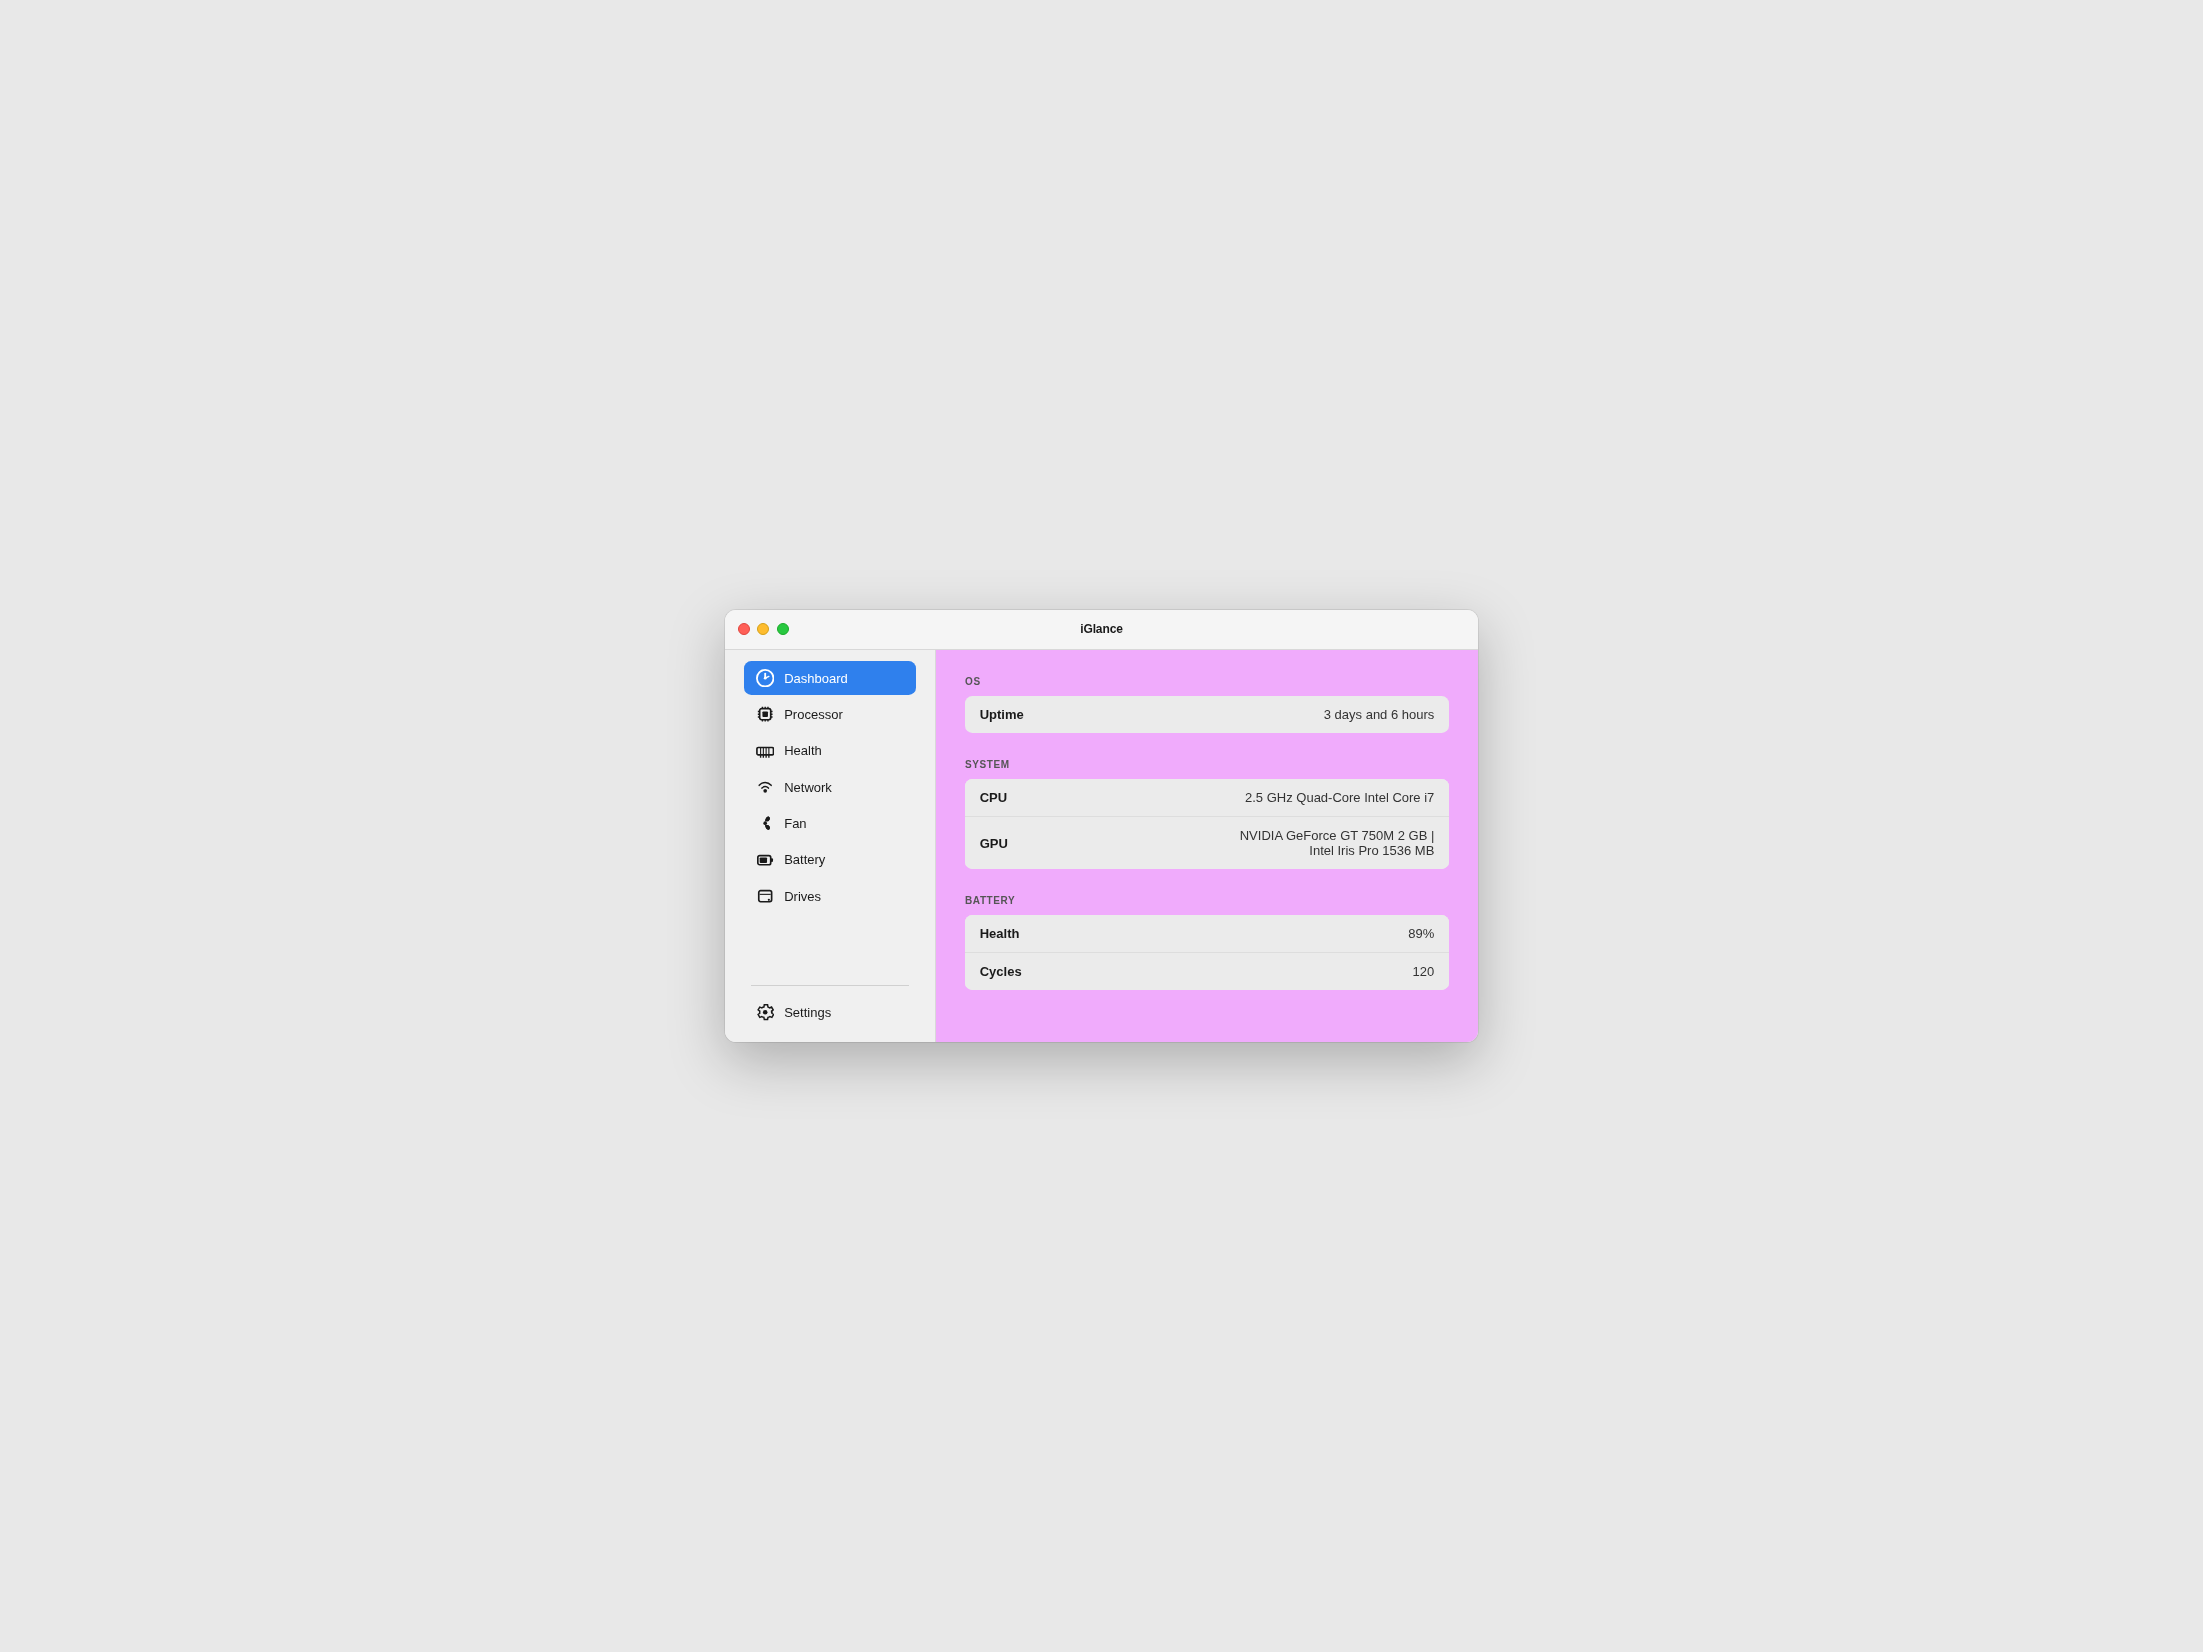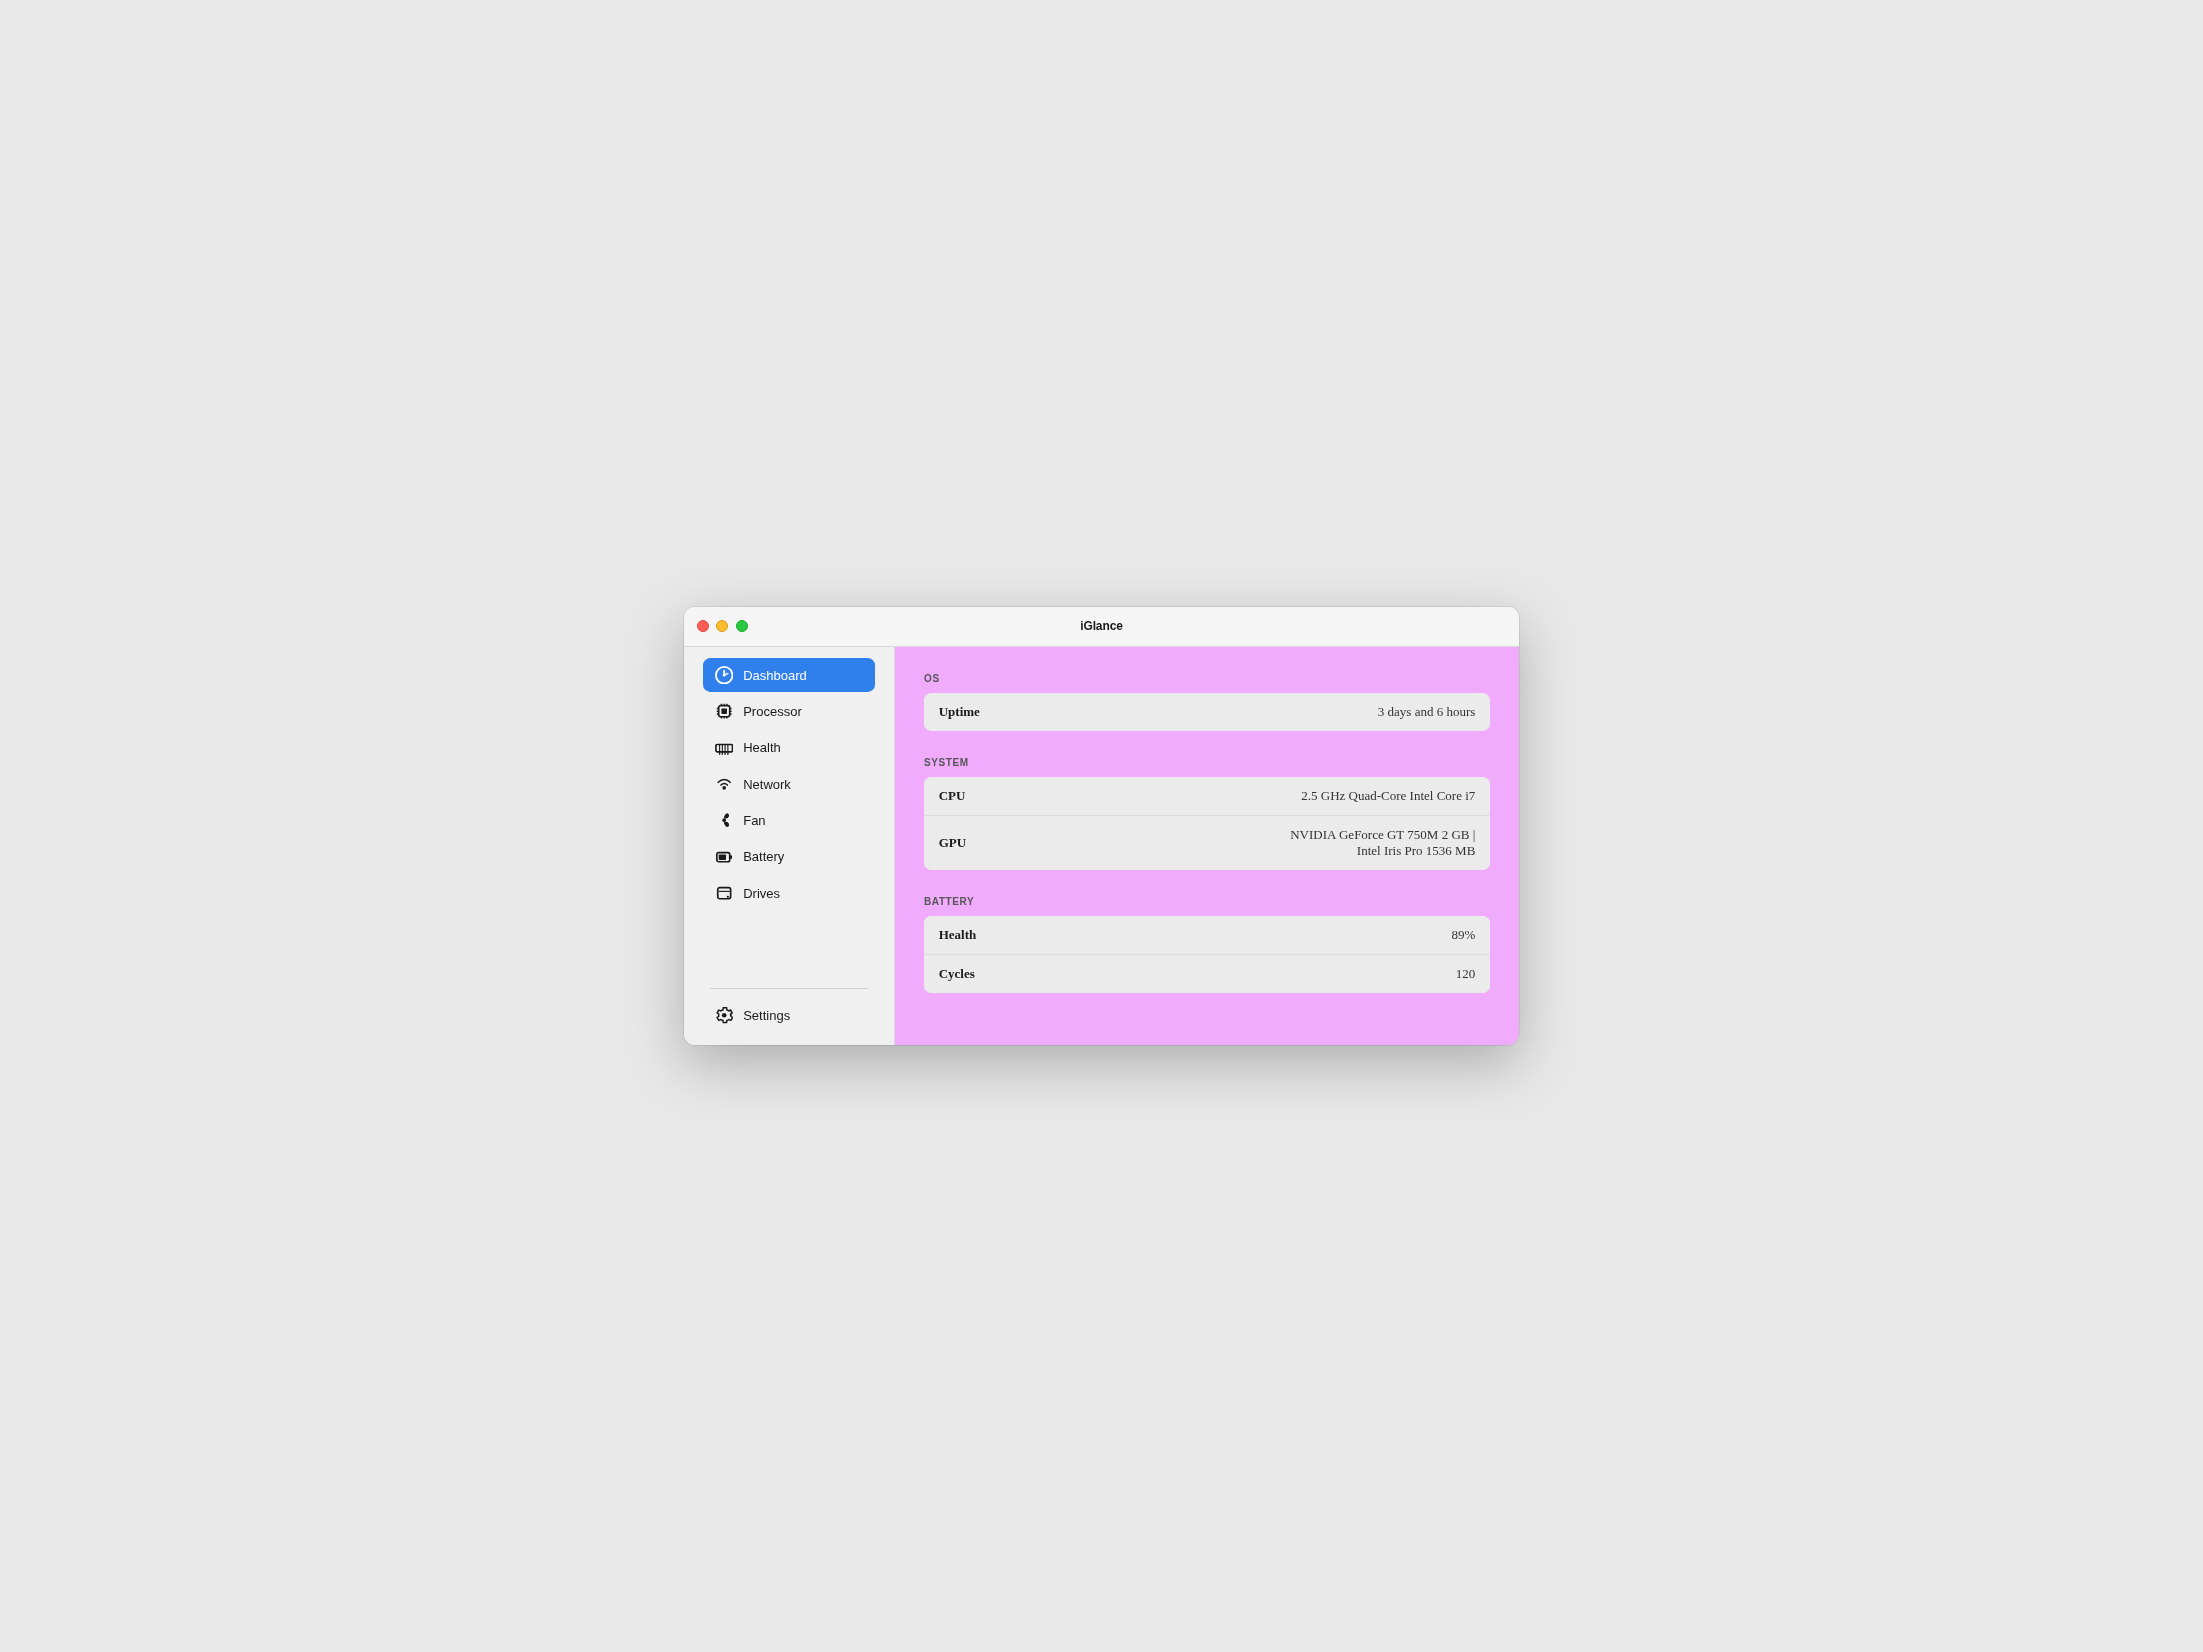--- a/index.html
+++ b/index.html
@@ -7,21 +7,21 @@
     body {
       background: #e8e8e8;
       display: flex;
       align-items: center;
       justify-content: center;
       min-height: 100vh;
       font-family: -apple-system, BlinkMacSystemFont, 'SF Pro Text', 'Helvetica Neue', sans-serif;
     }
 
     .window {
-      width: 835px;
+      width: 753px;
       background: #f5f5f5;
       border-radius: 11px;
       box-shadow: 0 18.4px 55px rgba(0,0,0,0.25), 0 0 0 0.9px rgba(0,0,0,0.08);
       overflow: hidden;
       display: flex;
       flex-direction: column;
     }
 
     
     .titlebar {
@@ -147,21 +147,20 @@
       color: #555;
       letter-spacing: 0.6px;
       text-transform: uppercase;
       margin-bottom: 9.2px;
     }
 
     .info-card {
       background: #ebebeb;
       border-radius: 7.3px;
       overflow: hidden;
-      font-family: Liberation Serif, serif;
     }
 
     .info-row {
       display: flex;
       align-items: center;
       justify-content: space-between;
       padding: 11px 14.7px;
       background: #ebebeb;
     }
 

